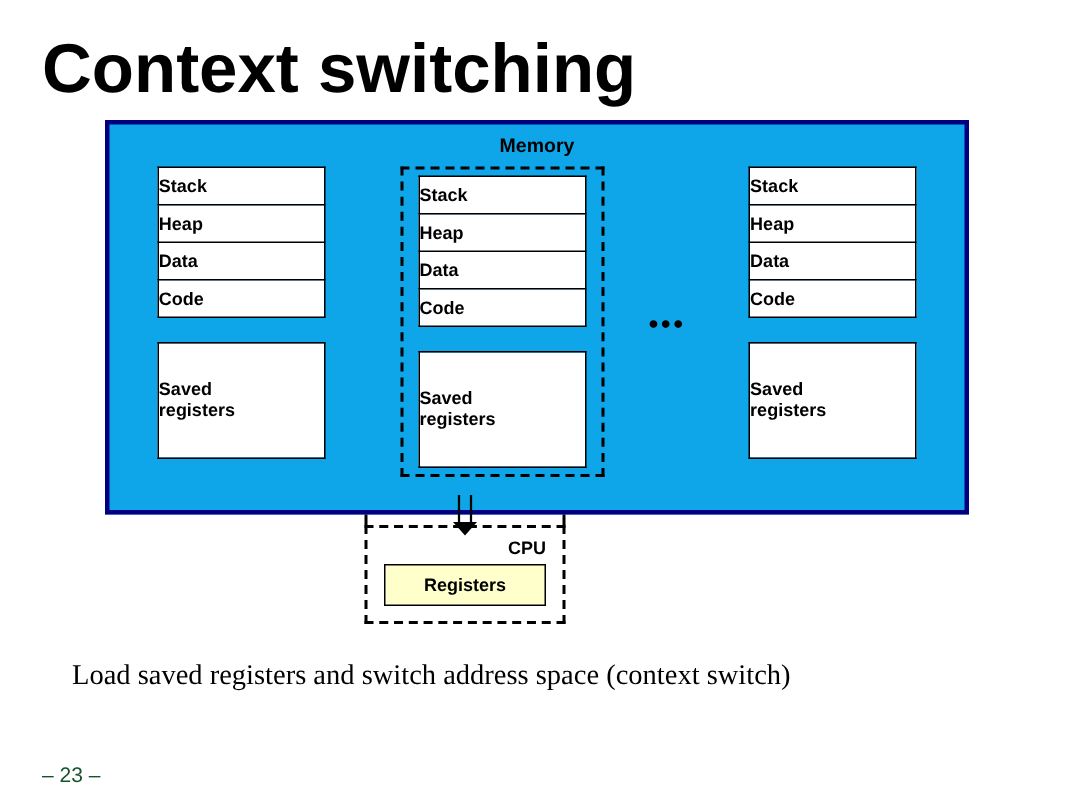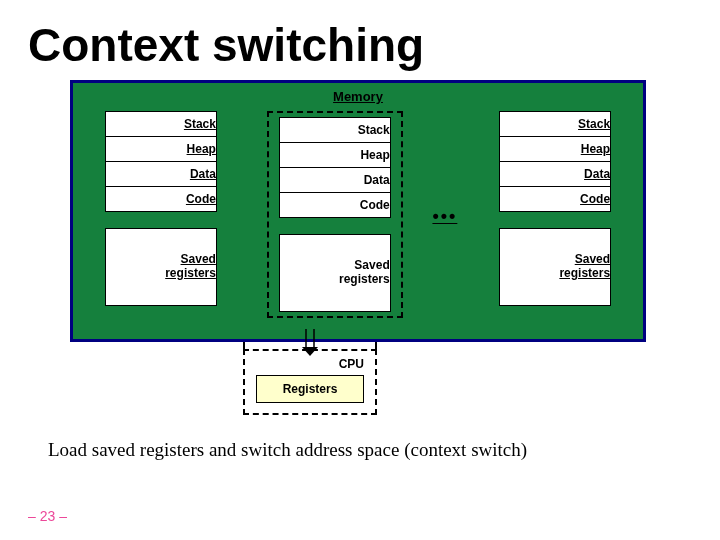--- a/index.html
+++ b/index.html
@@ -14,23 +14,22 @@
   .title {
     font-size: 46px;
     font-weight: bold;
     margin: 18px 0 8px 28px;
   }
   .memory-box {
     position: relative;
     width: 570px;
     margin-left: 70px;
     border: 3px solid #000080;
-    background: #15803d;
+    background: #0ea5e9;
     padding: 6px 0 14px 0;
-    text-decoration: underline;
   }
   .memory-label {
     text-align: center;
     font-weight: bold;
     font-size: 13px;
     margin-bottom: 4px;
   }
   .processes {
     width: 100%;
   }
@@ -54,21 +53,21 @@
     border-collapse: collapse;
     margin: 0 auto;
   }
   table.seg td {
     border: 1px solid #000;
     background: #fff;
     font-size: 12px;
     font-weight: bold;
     padding: 5px 0;
     width: 110px;
-    text-align: right;
+    text-align: left;
   }
   table.seg td.regs {
     padding: 24px 0;
     line-height: 1.15;
   }
   
   .dashwrap {
     position: relative;
     display: inline-block;
     padding: 6px 12px;
@@ -137,21 +136,21 @@
     font-size: 19px;
     margin: 24px 40px 0 48px;
     text-indent: -30px;
     padding-left: 30px;
   }
   .slide-num {
     position: absolute;
     left: 28px;
     bottom: 16px;
     font-size: 14px;
-    color: #ec4899;
+    color: #14532d;
     font-family: Arial, sans-serif;
   }
 </style>
 </head>
 <body>
 
 <div class="title">Context switching</div>
 
 <div class="memory-box">
   <div class="memory-label">Memory</div>

